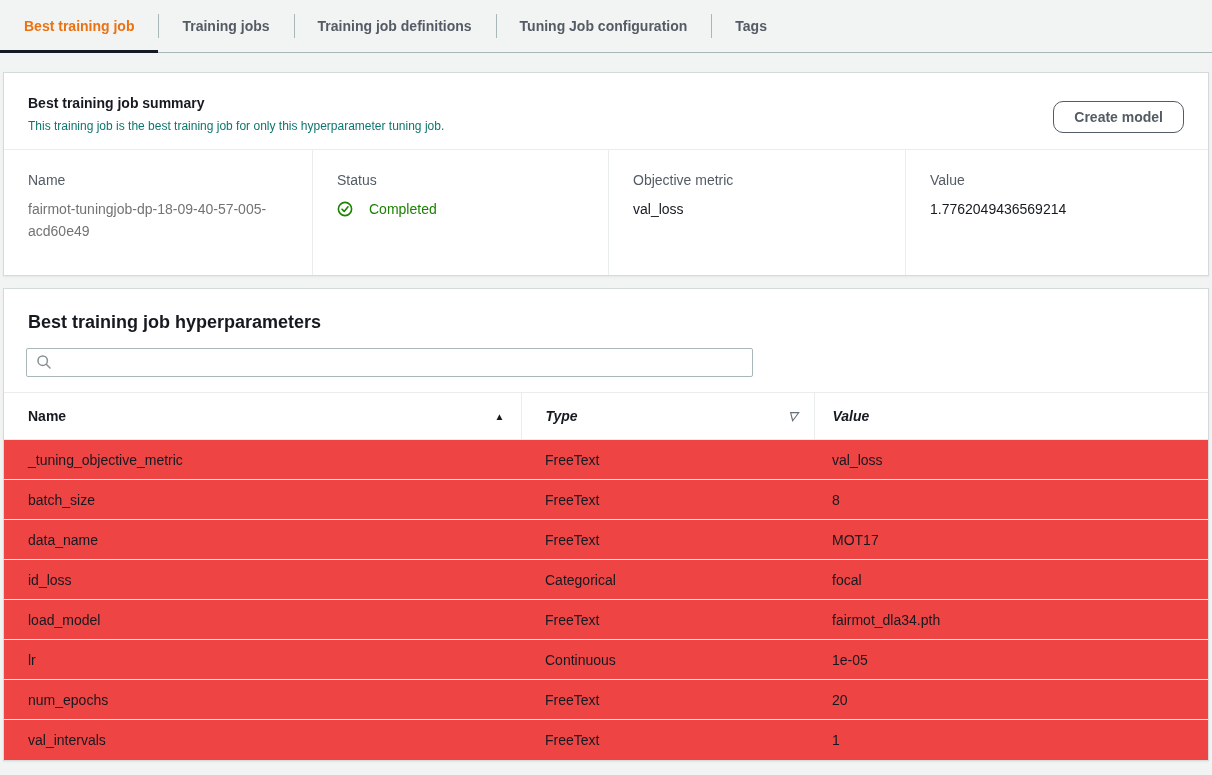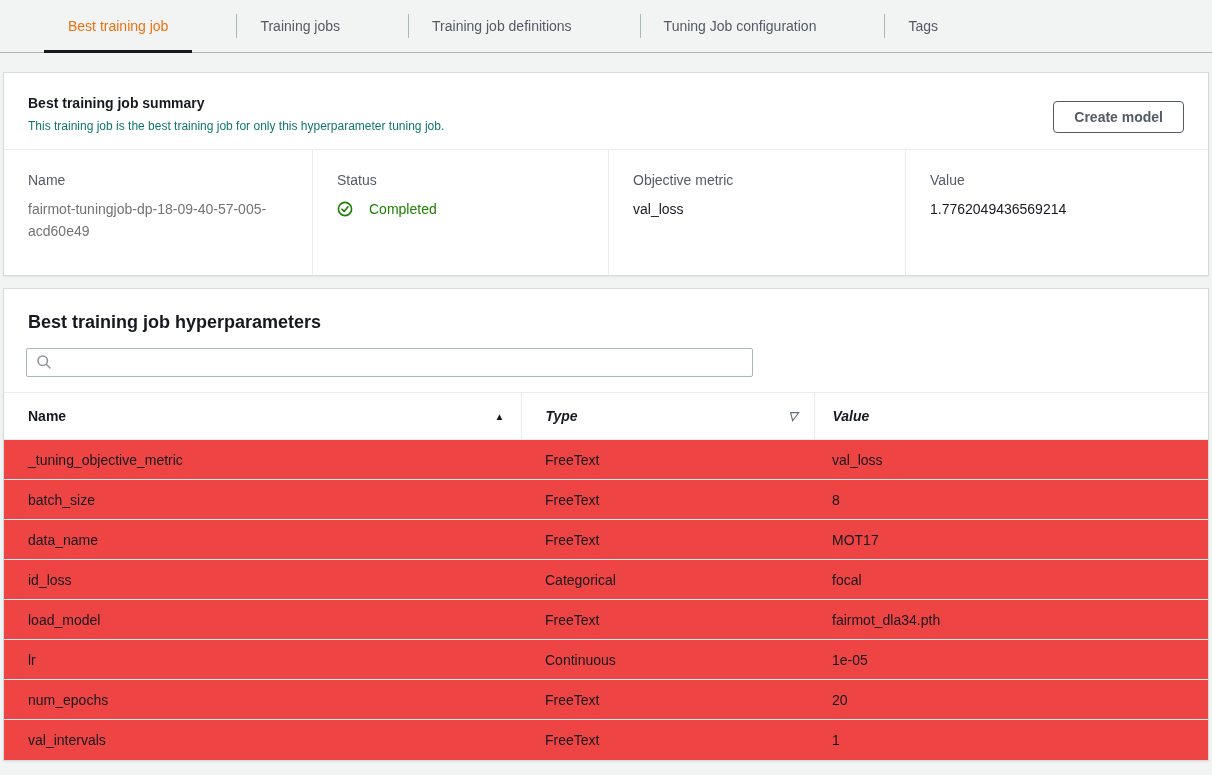--- a/index.html
+++ b/index.html
@@ -18,25 +18,24 @@
     align-items:stretch;
     height:53px;
     border-bottom:1px solid #aab7b8;
     background:#f2f3f3;
   }
   .tab {
     position:relative;
     display:flex;
     align-items:center;
     padding:12px 24px;
-    font-weight:normal;
+    font-weight:bold;
     color:#545b64;
     cursor:pointer;
     white-space:nowrap;
-    margin-left:44px;
   }
   .tab + .tab::before {
     content:"";
     position:absolute;
     left:0; top:14px;
     width:1px; height:24px;
     background:#aab7b8;
   }
   .tab.active { color:#ec7211; }
   .tab.active::after {
@@ -71,21 +70,21 @@
   .summary-subtitle {
     font-size:12px;
     color:#0f766e;
     margin-top:4px;
   }
   .create-model-btn {
     position:absolute;
     right:24px; top:28px;
     background:#ffffff;
     border:1px solid #545b64;
-    border-radius:4px;
+    border-radius:10px;
     color:#545b64;
     font-weight:bold;
     font-size:14px;
     font-family:"Liberation Sans", sans-serif;
     padding:7px 20px;
     cursor:pointer;
   }
   .summary-fields {
     display:grid;
     grid-template-columns:308px 296px 297px 1fr;

